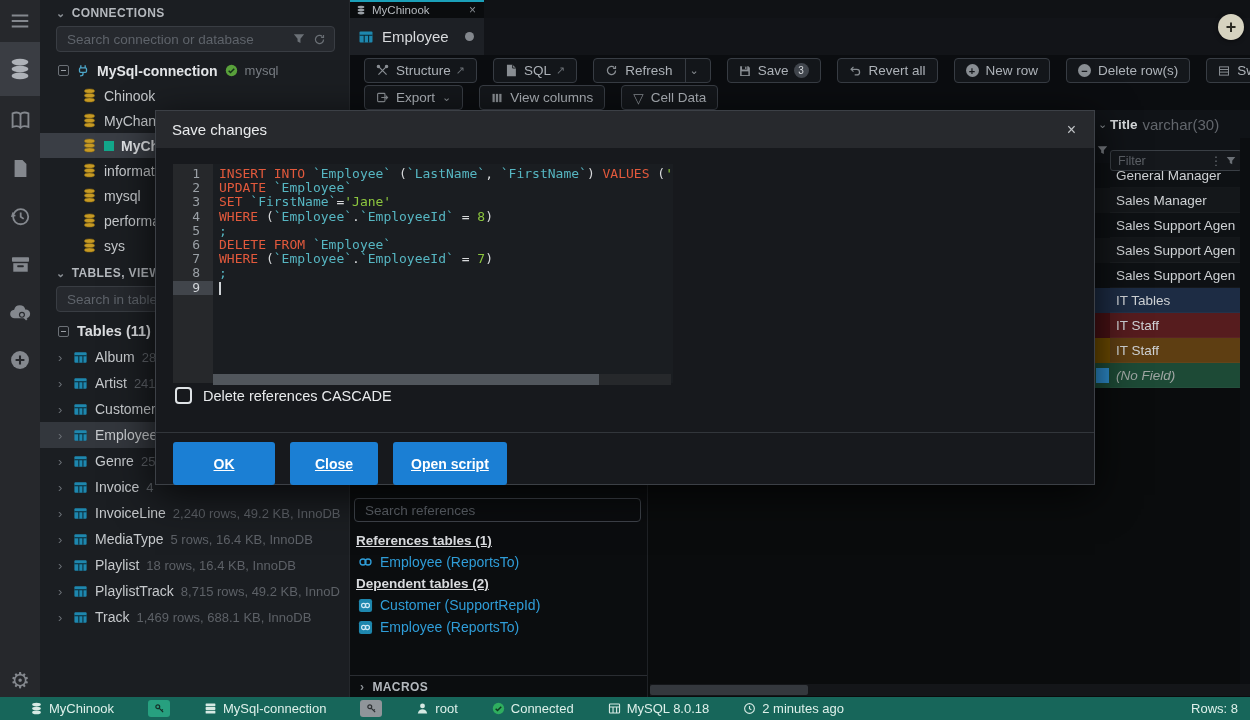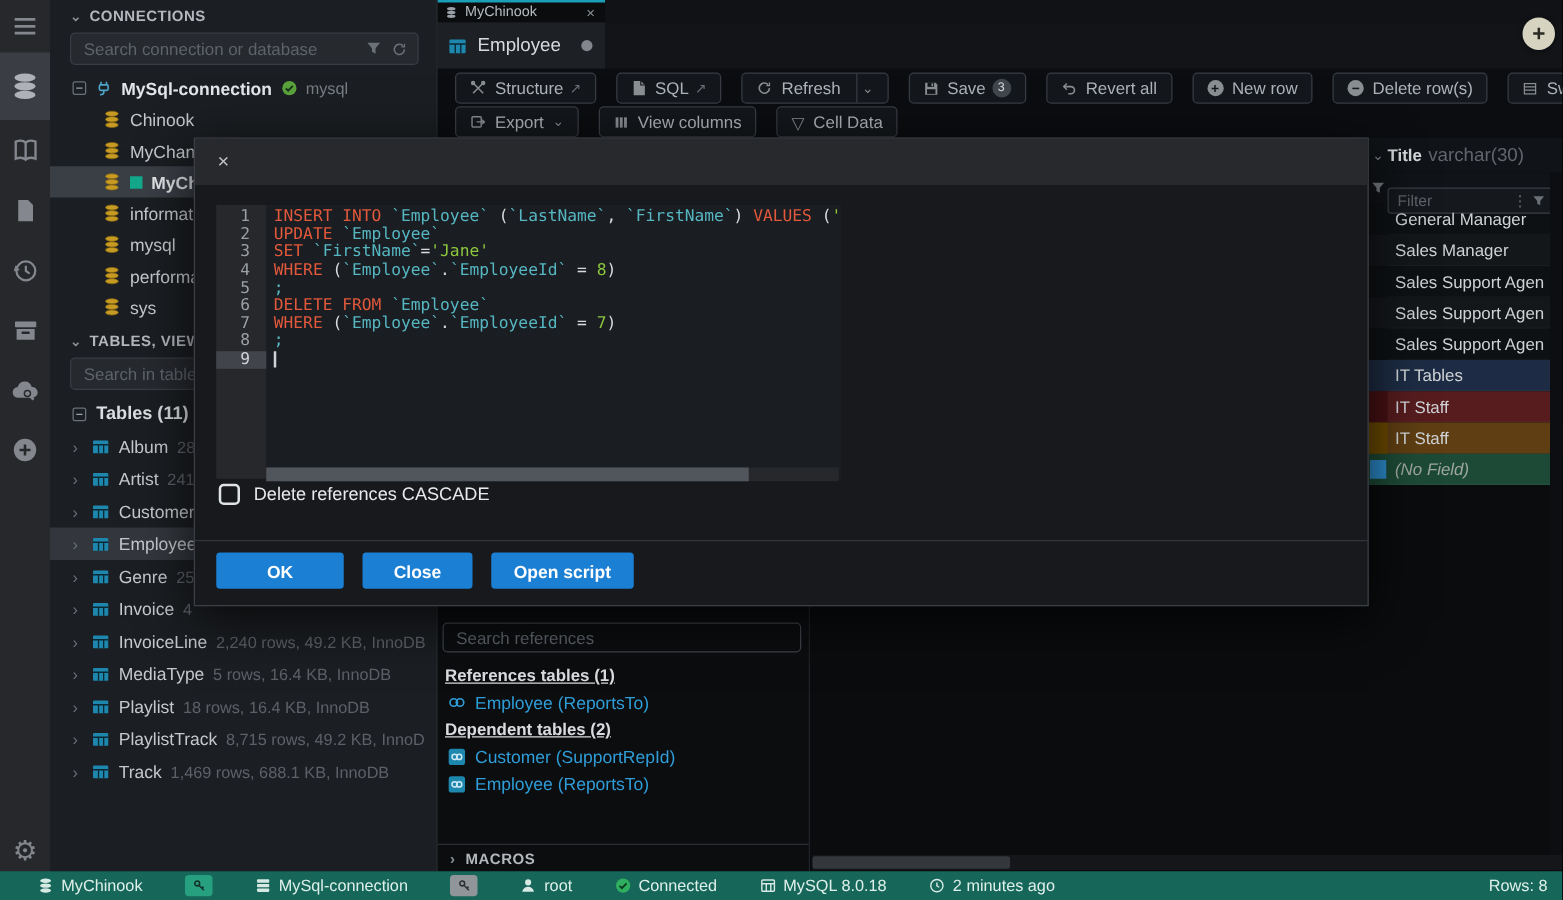--- a/index.html
+++ b/index.html
@@ -124,21 +124,21 @@
   .tok-num { color:#8cc63e; }
   .tok-pl { color:#d8dadc; }
   .caret { display:inline-block; width:2px; height:13px; background:#d0d4d8; vertical-align:middle; }
   .ed-scroll { position:absolute; left:57px; top:263px; width:458px; height:11px; background:#26282b; }
   .ed-scroll .thumb { position:absolute; left:0; top:0; height:11px; width:386px; background:#51565c; cursor:pointer; }
   .cascade-row { position:absolute; left:19px; top:276px; display:flex; align-items:center; gap:11px; cursor:pointer; }
   .checkbox { width:17px; height:17px; border:2px solid #dfe3e6; border-radius:4px; background:transparent; }
   .cascade-row .lbl { font-size:14.5px; color:#e8eaec; }
   .modal-divider { position:absolute; left:0; right:0; top:321px; height:1px; background:#32363b; }
   .modal-footer { position:absolute; left:17px; top:331px; display:flex; gap:15px; }
-  .pbtn { height:29px; min-width:88px; padding:0 18px; background:#1b7fd4; border:none; border-radius:3px; color:#fff; font-size:14px; font-weight:bold; font-family:"Liberation Sans",sans-serif; cursor:pointer; }
+  .pbtn { height:43px; min-width:88px; padding:0 18px; background:#1b7fd4; border:none; border-radius:3px; color:#fff; font-size:14px; font-weight:bold; font-family:"Liberation Sans",sans-serif; cursor:pointer;text-decoration:underline; }
   .pbtn.ok { min-width:102px; }
 
   
   .statusbar { position:absolute; left:0; bottom:0; width:1250px; height:23px; background:#17665a; z-index:50; display:flex; align-items:center; gap:10px; padding:0 10px 0 30px; color:#def0ea; font-size:13px; }
   .sb-item { display:flex; align-items:center; gap:6px; white-space:nowrap; }
   .sb-gap { width:14px; }
   .key-badge { width:22px; height:17px; border-radius:3px; display:flex; align-items:center; justify-content:center; }
   .key-badge.teal { background:#27a07f; }
   .key-badge.gray { background:#90959a; }
   .sb-right { margin-left:auto; padding-right:2px; }
@@ -653,20 +653,21 @@
     </div>
     <div class="grid-right-gap"></div>
 
     <div class="h-scroll">
       <div class="thumb"></div>
     </div>
   </div>
 
   <div class="modal">
     <div class="modal-header">
+      <span class="title">Save changes</span>
       <span class="x">×</span>
     </div>
     <div class="editor">
       <div class="gutter" id="gutter">
           <div class="gl">1</div>
           <div class="gl">2</div>
           <div class="gl">3</div>
           <div class="gl">4</div>
           <div class="gl">5</div>
           <div class="gl">6</div>

